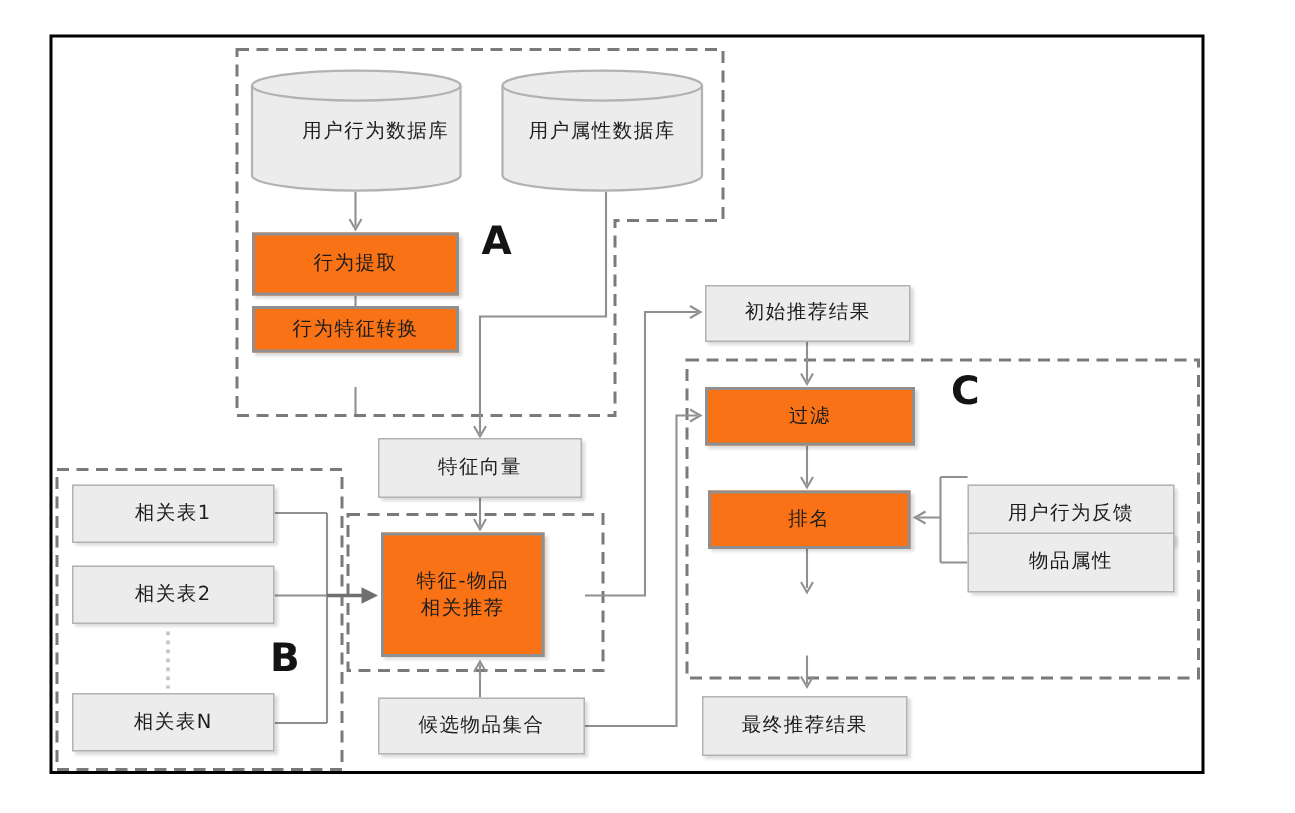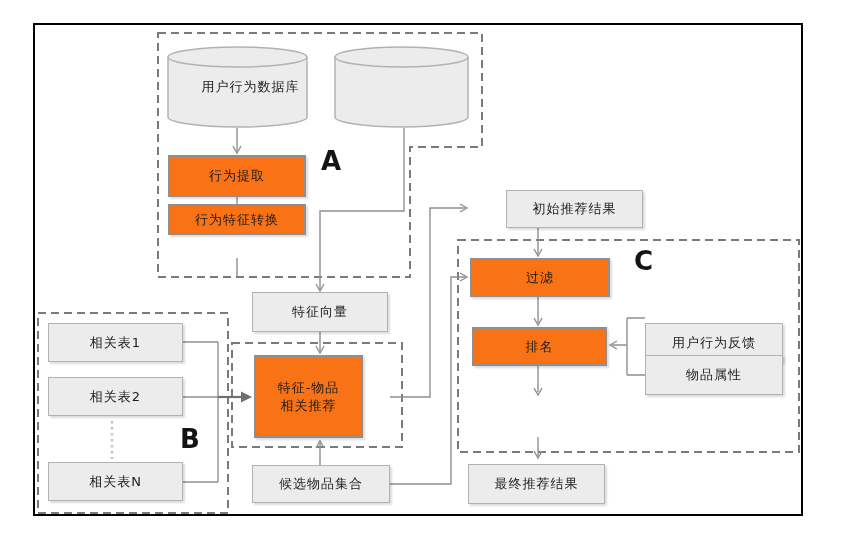--- a/index.html
+++ b/index.html
@@ -88,38 +88,41 @@
       <path d="M534,451 L538,458 L542,451"></path>
       <path d="M617,341 L610,345 L617,349"></path>
     </g>
 
     <path d="M112,421 V459" fill="none" stroke="#c4c4c4" stroke-width="2.5" stroke-dasharray="2.5,3.5"></path>
   </svg>
 
   <div class="cyl-label" style="left:170px;top:74px;width:161px;height:26px;">
     <span>用户行为数据库</span>
   </div>
+  <div class="cyl-label" style="left:336px;top:74px;width:131px;height:26px;">
+    <span>用户属性数据库</span>
+  </div>
 
   <div class="node dark" style="left:168px;top:155px;width:138px;height:42px;">
     <span>行为提取</span>
   </div>
   <div class="node dark" style="left:168px;top:204px;width:138px;height:31px;">
     <span>行为特征转换</span>
   </div>
   <div class="node light" style="left:252px;top:292px;width:136px;height:40px;">
     <span>特征向量</span>
   </div>
   <div class="node dark" style="left:254px;top:355px;width:109px;height:83px;flex-direction:column;">
     <span>特征-物品</span>
     <span>相关推荐</span>
   </div>
   <div class="node light" style="left:252px;top:465px;width:138px;height:38px;">
     <span>候选物品集合</span>
   </div>
-  <div class="node light" style="left:470px;top:190px;width:137px;height:38px;margin-left:36px;">
+  <div class="node light" style="left:470px;top:190px;width:137px;height:38px;">
     <span>初始推荐结果</span>
   </div>
   <div class="node dark" style="left:470px;top:258px;width:140px;height:39px;">
     <span>过滤</span>
   </div>
   <div class="node dark" style="left:472px;top:327px;width:135px;height:39px;">
     <span>排名</span>
   </div>
   <div class="node light" style="left:468px;top:464px;width:137px;height:40px;">
     <span>最终推荐结果</span>

